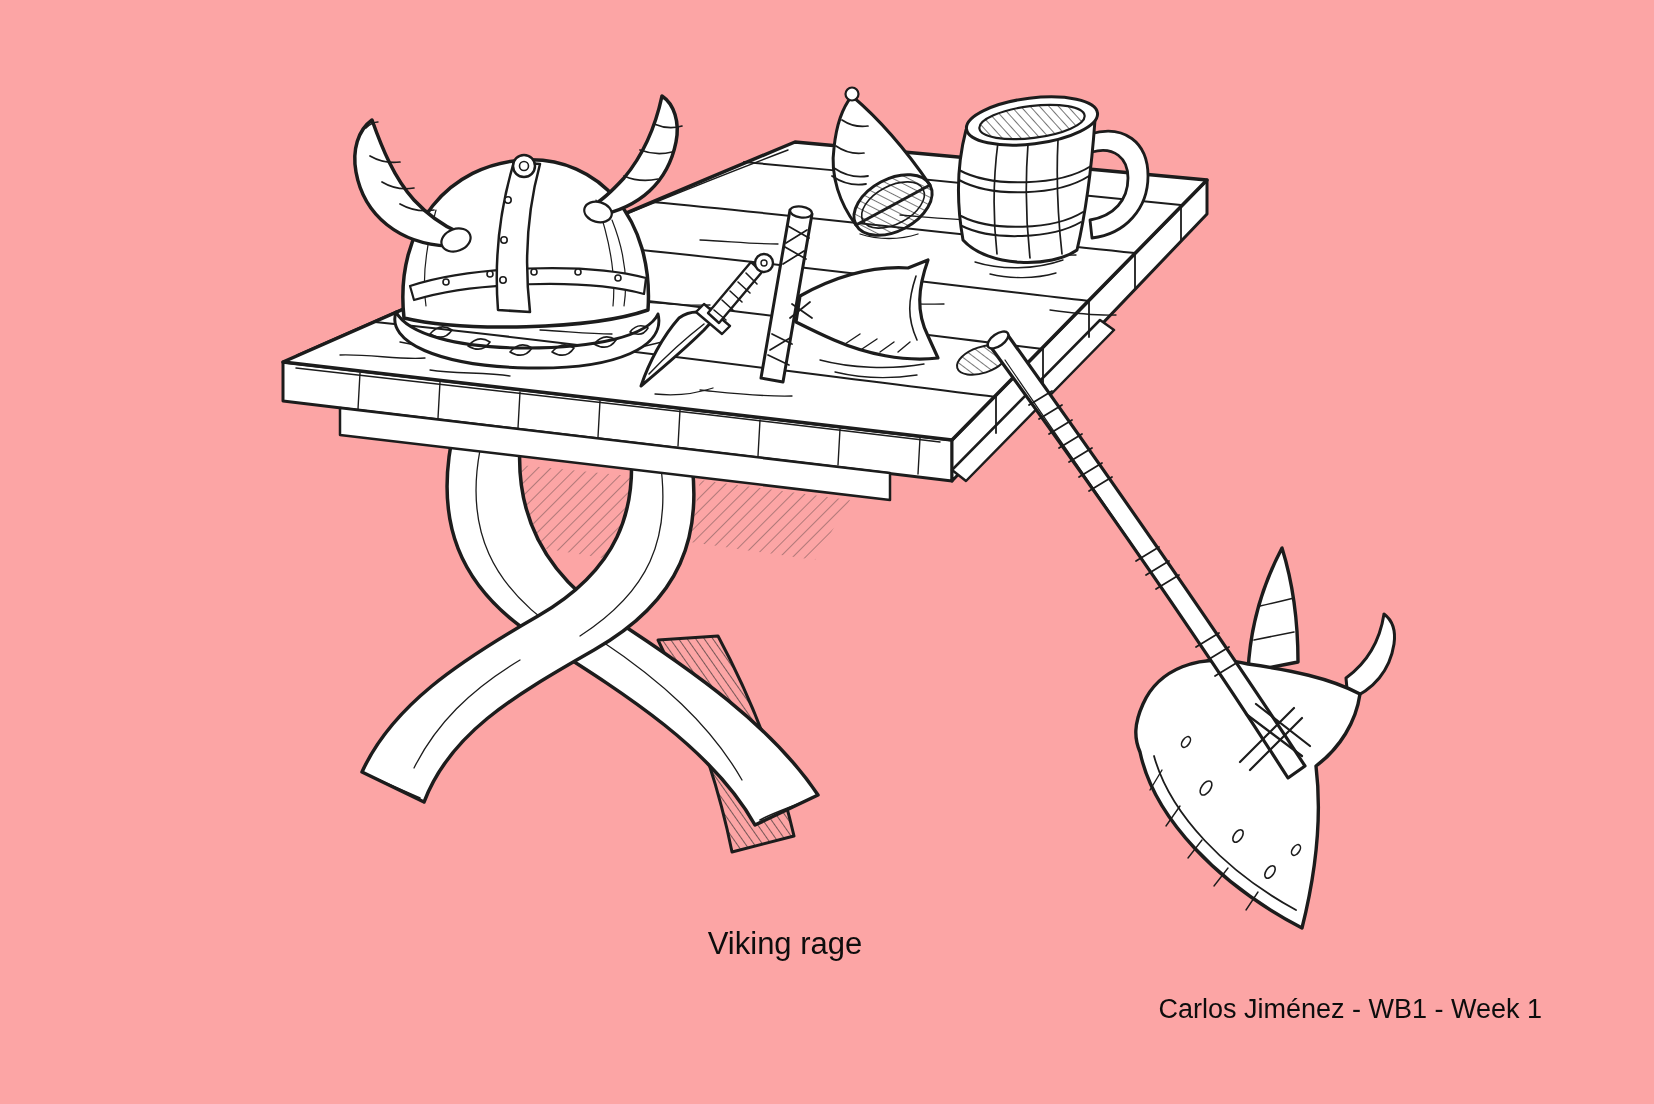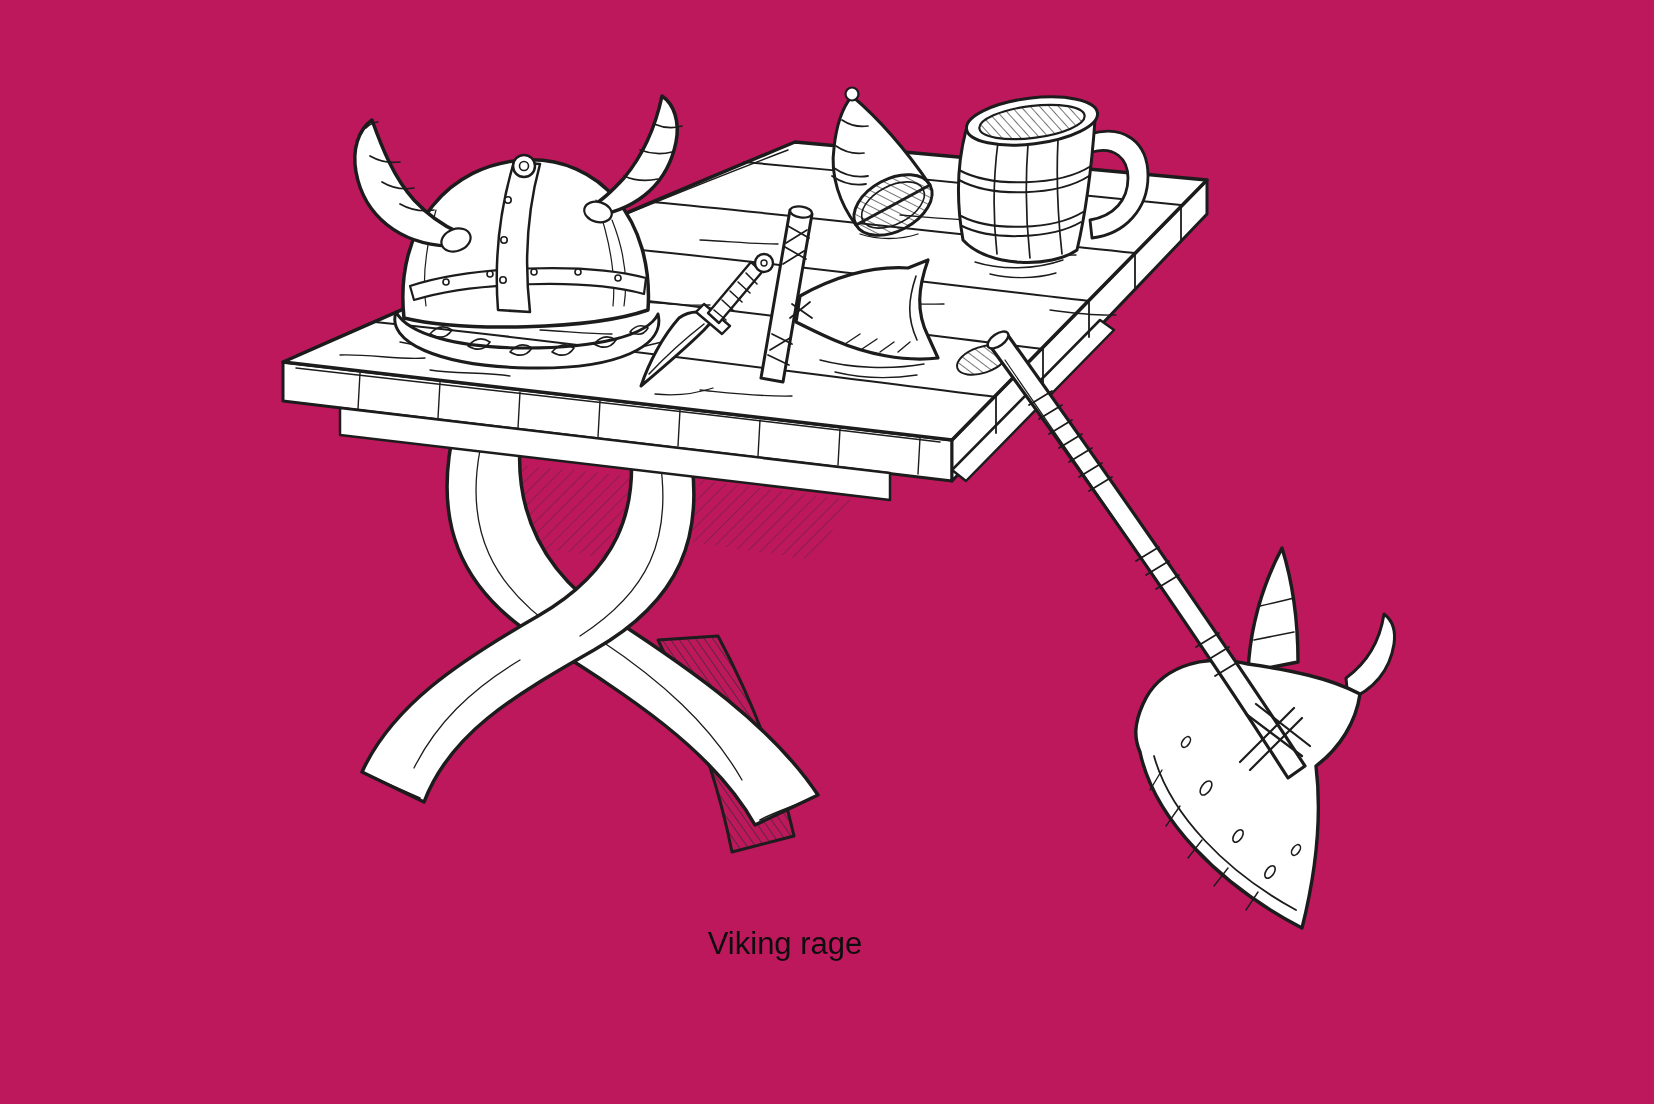--- a/index.html
+++ b/index.html
@@ -1,19 +1,19 @@
 <!DOCTYPE html>
 <html><head>
 <meta charset="utf-8">
 <style>
   html,body{margin:0;padding:0;background:#ffffff;}
   .canvas{
     position:relative;
     width:1654px;height:1104px;
-    background:#be185d;
+    background:#fca5a5;
     font-family:"Liberation Sans", sans-serif;
     overflow:hidden;
   }
   .artwork{position:absolute;left:0;top:0;}
   svg *{stroke-linecap:round;stroke-linejoin:round;}
   .caption{
     position:absolute;left:785px;top:926px;transform:translateX(-50%);
     font-size:31px;color:#0d0d0d;white-space:nowrap;
   }
   .credit{
@@ -176,14 +176,15 @@
       <ellipse cx="998" cy="340" rx="12" ry="6" transform="rotate(-35 998 340)" fill="#ffffff" stroke-width="2.4"></ellipse>
       <path d="M 1005 360 C 1090 485, 1180 610, 1270 750" stroke-width="1.2"></path>
       <path d="M 1029 405 L 1052 391 M 1039 419 L 1062 405 M 1049 434 L 1072 420 M 1059 448 L 1082 434 M 1069 462 L 1092 448 M 1079 477 L 1102 463 M 1089 491 L 1112 477" stroke-width="1.8"></path>
       <path d="M 1136 561 L 1159 547 M 1146 575 L 1169 561 M 1156 589 L 1179 575" stroke-width="1.8"></path>
       <path d="M 1196 647 L 1219 633 M 1206 661 L 1229 647 M 1215 676 L 1238 662" stroke-width="1.8"></path>
       <path d="M 1246 714 L 1302 756 M 1294 708 L 1240 762 M 1256 704 L 1310 746 M 1302 718 L 1250 770" stroke-width="2.2"></path>
     </g>
   </svg>
 
   <div class="caption">Viking rage</div>
+  <div class="credit">Carlos Jiménez - WB1 - Week 1</div>
 
 </div>
 
 </body></html>

